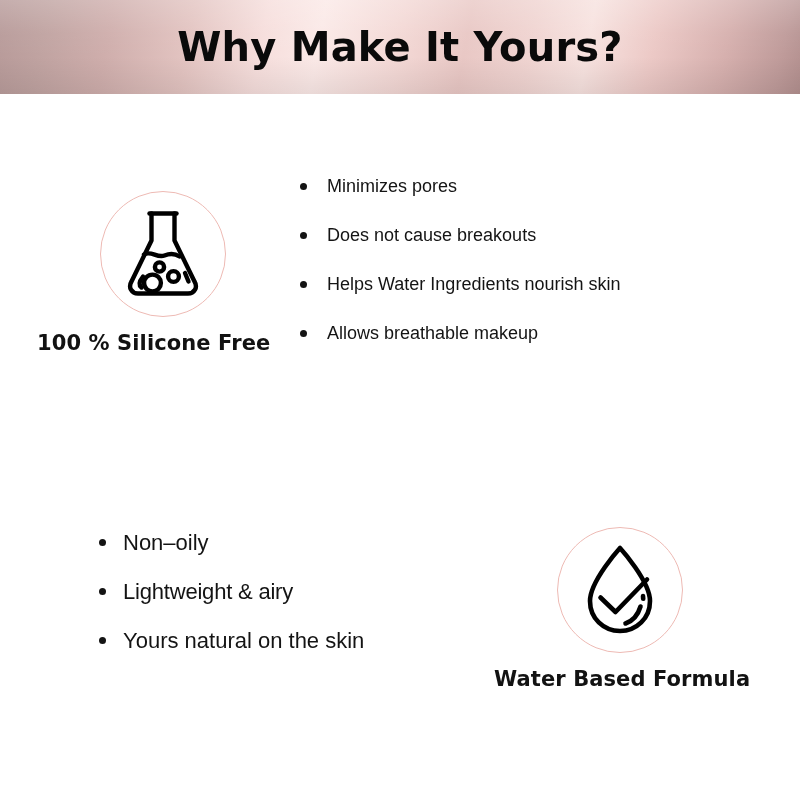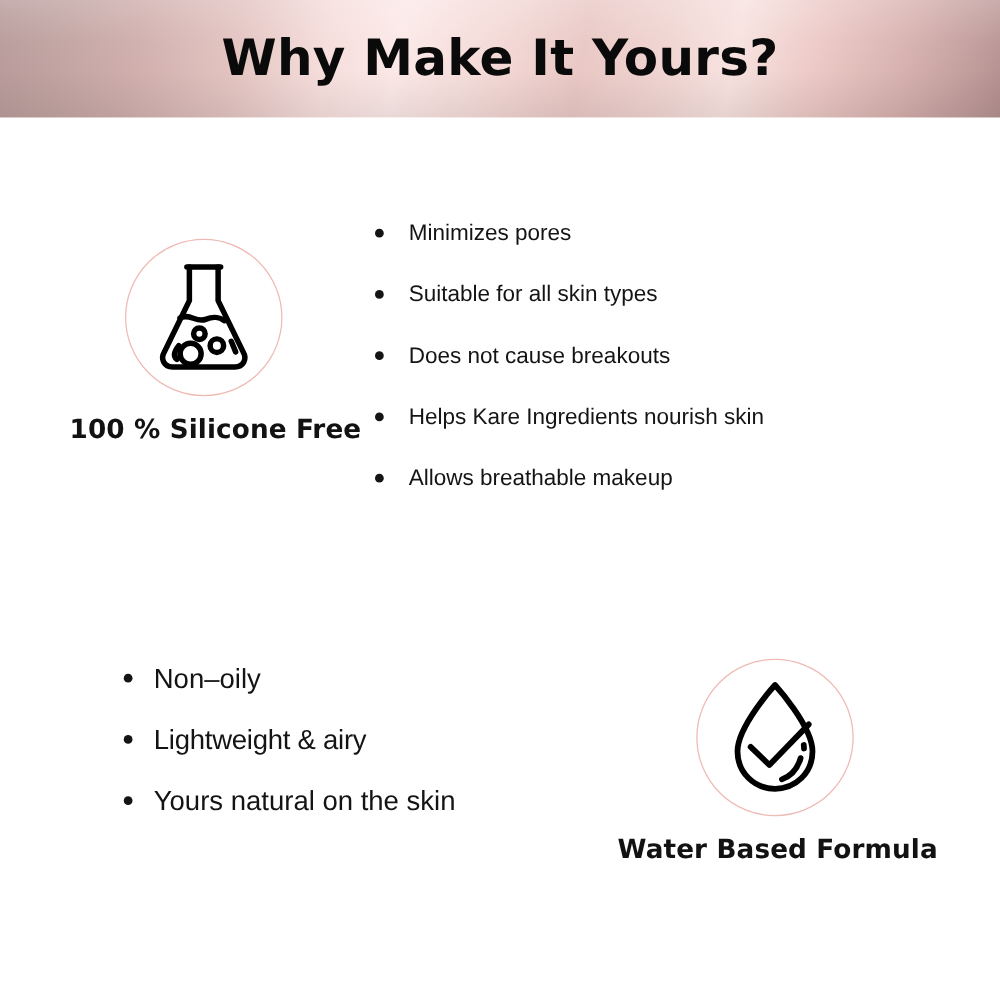--- a/index.html
+++ b/index.html
@@ -74,21 +74,21 @@
     font-size: 40px;
     letter-spacing: 0.2px;
     color: #0a0a0a;
     line-height: 1;
     white-space: nowrap;
   }
 
   
   .icon-block {
     position: absolute;
-    text-align: right;
+    text-align: left;
   }
   .icon-circle {
     position: relative;
     width: 126px;
     height: 126px;
     border-radius: 50%;
     border: 1.6px solid #eebab4;
     box-sizing: border-box;
     margin: 0 auto;
   }
@@ -225,29 +225,25 @@
     <div class="icon-caption">100 % Silicone Free</div>
   </div>
 
   <ul class="bullet-list" id="list-benefits">
     <li class="bullet-item">
       <span class="dot"></span>
       <span class="txt">Minimizes pores</span>
     </li>
     <li class="bullet-item">
       <span class="dot"></span>
-      <span class="txt">Suitable for all skin types</span>
-    </li>
-    <li class="bullet-item">
-      <span class="dot"></span>
       <span class="txt">Does not cause breakouts</span>
     </li>
     <li class="bullet-item">
       <span class="dot"></span>
-      <span class="txt">Helps Kare Ingredients nourish skin</span>
+      <span class="txt">Helps Water Ingredients nourish skin</span>
     </li>
     <li class="bullet-item">
       <span class="dot"></span>
       <span class="txt">Allows breathable makeup</span>
     </li>
   </ul>
 
   <ul class="bullet-list" id="list-feel">
     <li class="bullet-item">
       <span class="dot"></span>

